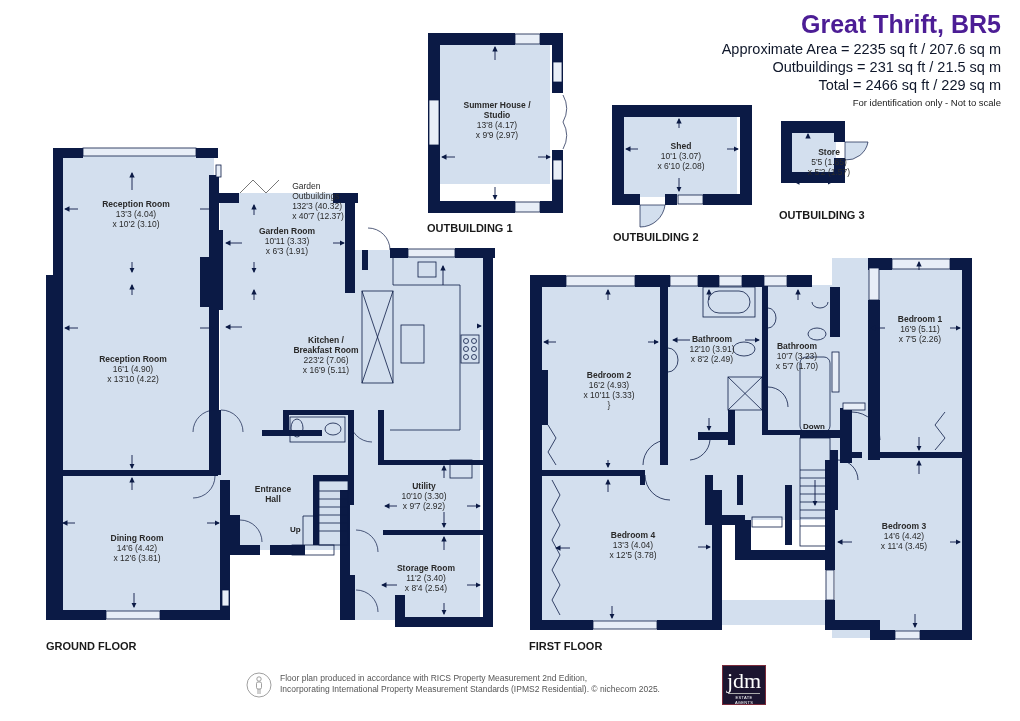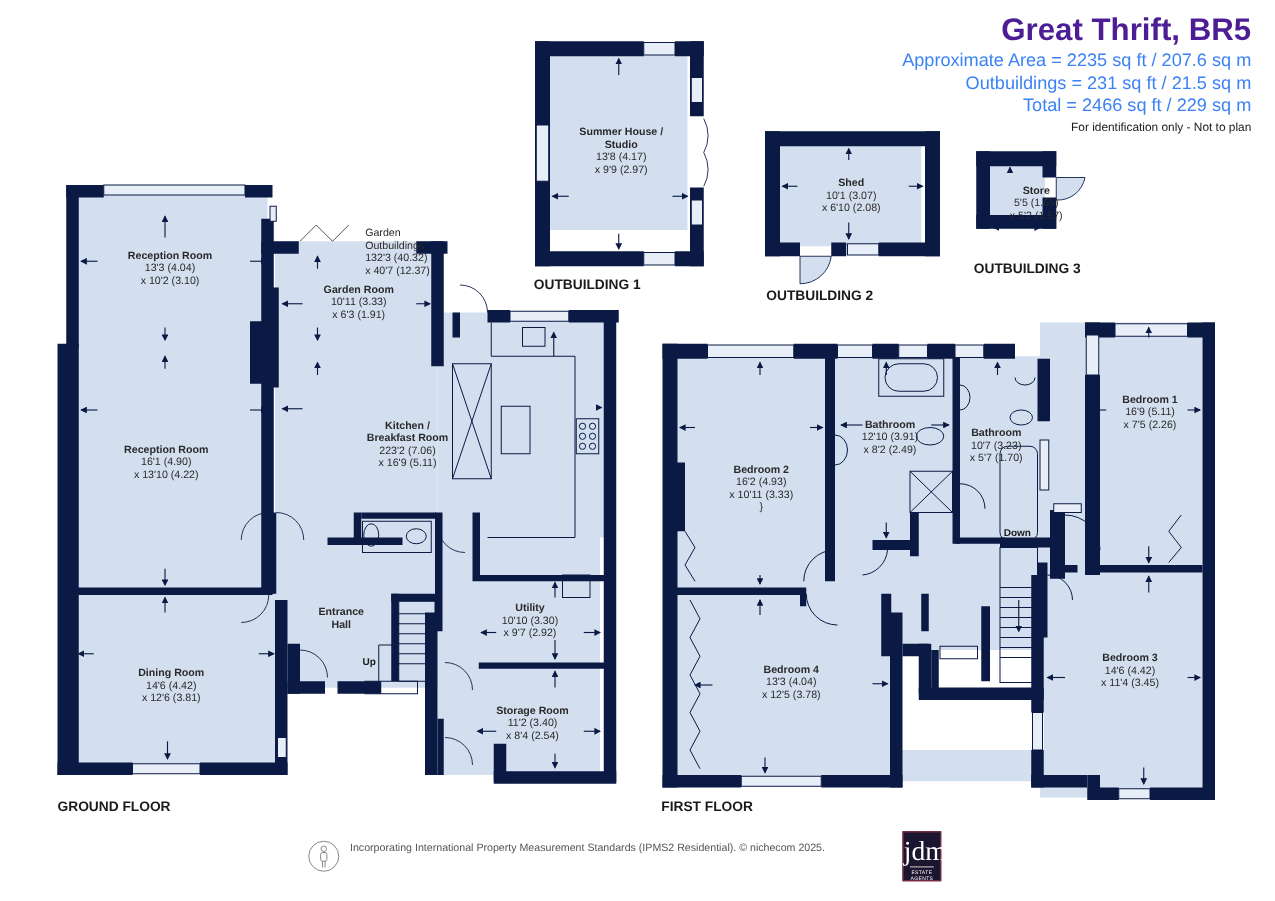--- a/index.html
+++ b/index.html
@@ -1,29 +1,29 @@
 <!DOCTYPE html>
 <html><head>
 <meta charset="utf-8">
 <style>
   html,body{margin:0;padding:0;background:#ffffff;}
   body{width:1020px;height:721px;position:relative;overflow:hidden;font-family:"Liberation Sans",sans-serif;}
   .abs{position:absolute;}
   svg.plan{position:absolute;left:0;top:0;}
   .title{right:19px;top:10px;font-size:25px;font-weight:bold;color:#4c1d95;text-align:right;}
-  .area-line{right:19px;font-size:14.5px;color:#3b82f6;text-align:left;white-space:nowrap;}
+  .area-line{right:19px;font-size:14.5px;color:#0f172a;text-align:left;white-space:nowrap;}
   .note{right:19px;top:97px;font-size:9.5px;color:#1a1a1a;text-align:right;}
   .floor-label{font-size:11px;font-weight:bold;color:#1a1a1a;white-space:nowrap;}
   .room{position:absolute;text-align:center;font-size:8.5px;color:#2a2a2a;line-height:10px;transform:translateX(-50%);white-space:nowrap;}
   .room .rn{font-weight:bold;display:block;}
   .room .rd{display:block;}
   .small-label{position:absolute;font-size:8px;font-weight:bold;color:#1a1a1a;}
   .footer{left:280px;top:673px;font-size:8.5px;color:#555;line-height:11px;}
   .person-icon{left:246px;top:672px;width:26px;height:26px;}
-  .logo{left:722px;top:665px;width:31px;height:40px;background:#1c1530;border:1.5px solid #7a2a3a;box-sizing:border-box;color:#fff;text-align:center;}
+  .logo{left:722px;top:665px;width:44px;height:40px;background:#1c1530;border:1.5px solid #7a2a3a;box-sizing:border-box;color:#fff;text-align:center;}
   .logo .big{font-family:"Liberation Serif",serif;font-size:22px;line-height:24px;display:block;margin-top:3px;}
   .logo .sm{font-size:4px;letter-spacing:0.3px;display:block;border-top:0.5px solid #aaa;margin:0 5px;padding-top:1px;}
   .garden{position:absolute;left:318px;top:181px;transform:translateX(-50%);text-align:left;font-size:8.5px;color:#2a2a2a;line-height:10px;}
 </style>
 </head>
 <body>
 
 <svg class="plan" width="1020" height="721" viewBox="0 0 1020 721" xmlns="http://www.w3.org/2000/svg">
   <defs>
     <marker id="ah" markerWidth="6" markerHeight="6" refX="5" refY="3" orient="auto">
@@ -360,21 +360,21 @@
       <line x1="815" y1="480" x2="815" y2="505"></line>
       <line x1="709" y1="418" x2="709" y2="430"></line>
     </g>
   </g>
 </svg>
 
 <div class="abs title">Great Thrift, BR5</div>
 <div class="abs area-line" style="top:41px">Approximate Area = 2235 sq ft / 207.6 sq m</div>
 <div class="abs area-line" style="top:59px">Outbuildings = 231 sq ft / 21.5 sq m</div>
 <div class="abs area-line" style="top:77px">Total = 2466 sq ft / 229 sq m</div>
-<div class="abs note">For identification only - Not to plan</div>
+<div class="abs note">For identification only - Not to scale</div>
 
 <div class="garden">
   <span style="display:block">Garden</span>
   <span style="display:block">Outbuildings</span>
   <span style="display:block">132'3 (40.32)</span>
   <span style="display:block">x 40'7 (12.37)</span>
 </div>
 
 <div class="room" style="left:136px;top:199px">
   <span class="rn">Reception Room</span>
@@ -474,18 +474,19 @@
 <div class="abs floor-label" style="left:529px;top:640px">FIRST FLOOR</div>
 
 <svg class="abs person-icon" viewBox="0 0 26 26">
   <circle cx="13" cy="13" r="12" fill="none" stroke="#888" stroke-width="0.8"></circle>
   <circle cx="13" cy="7" r="2.2" fill="none" stroke="#888" stroke-width="0.8"></circle>
   <rect x="10.5" y="10" width="5" height="7" rx="1.5" fill="none" stroke="#888" stroke-width="0.8"></rect>
   <line x1="12" y1="17" x2="12" y2="22" stroke="#888" stroke-width="0.8"></line>
   <line x1="14" y1="17" x2="14" y2="22" stroke="#888" stroke-width="0.8"></line>
 </svg>
 <div class="abs footer">
+  <div>Floor plan produced in accordance with RICS Property Measurement 2nd Edition,</div>
   <div>Incorporating International Property Measurement Standards (IPMS2 Residential).   © nichecom 2025.</div>
 </div>
 <div class="abs logo">
   <span class="big">jdm</span>
   <span class="sm">ESTATE AGENTS</span>
 </div>
 
 </body></html>

